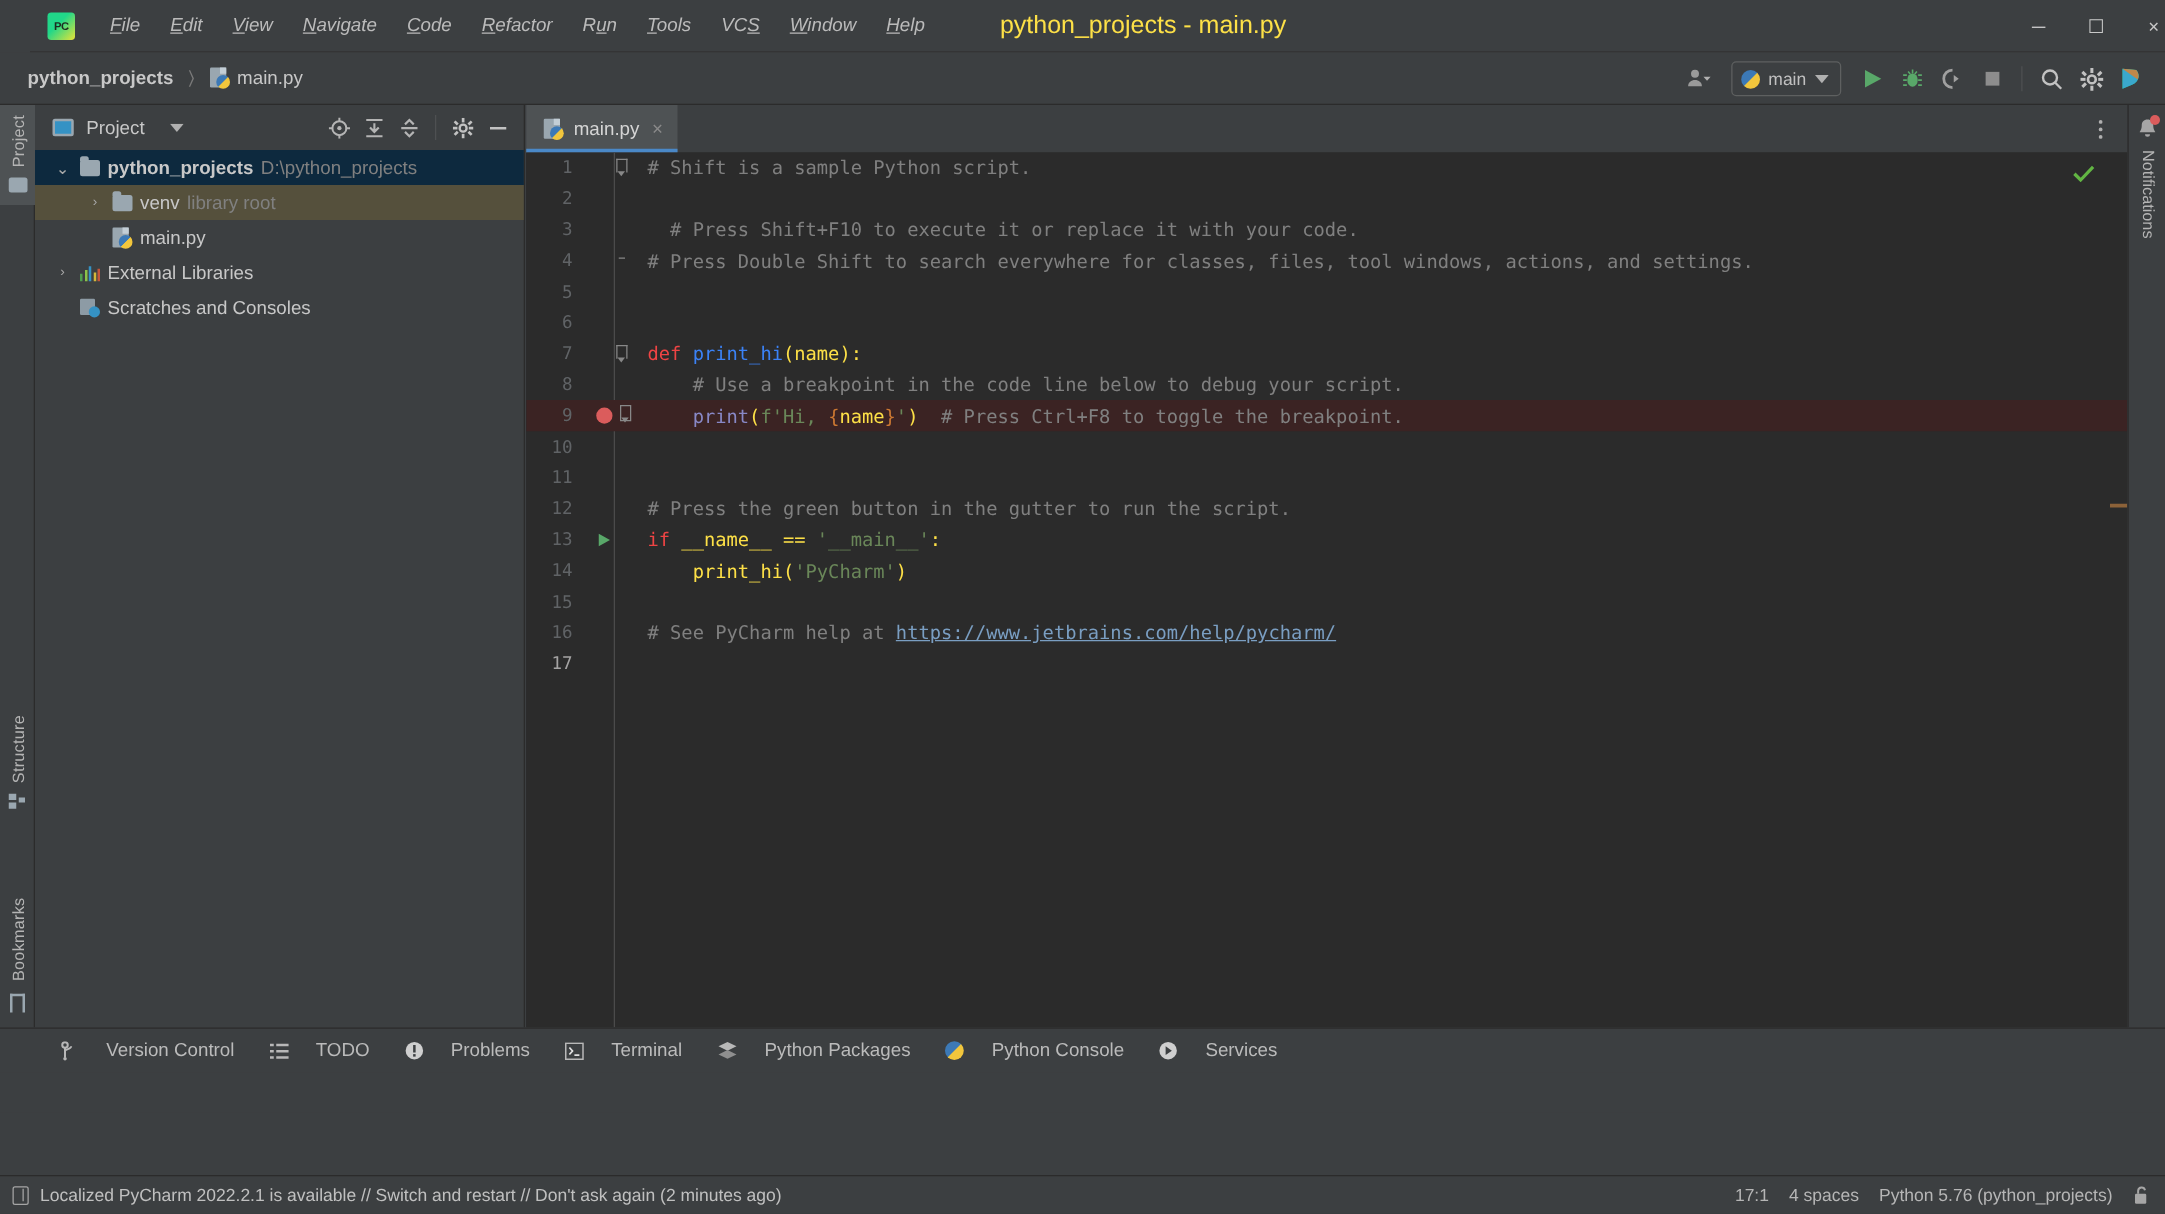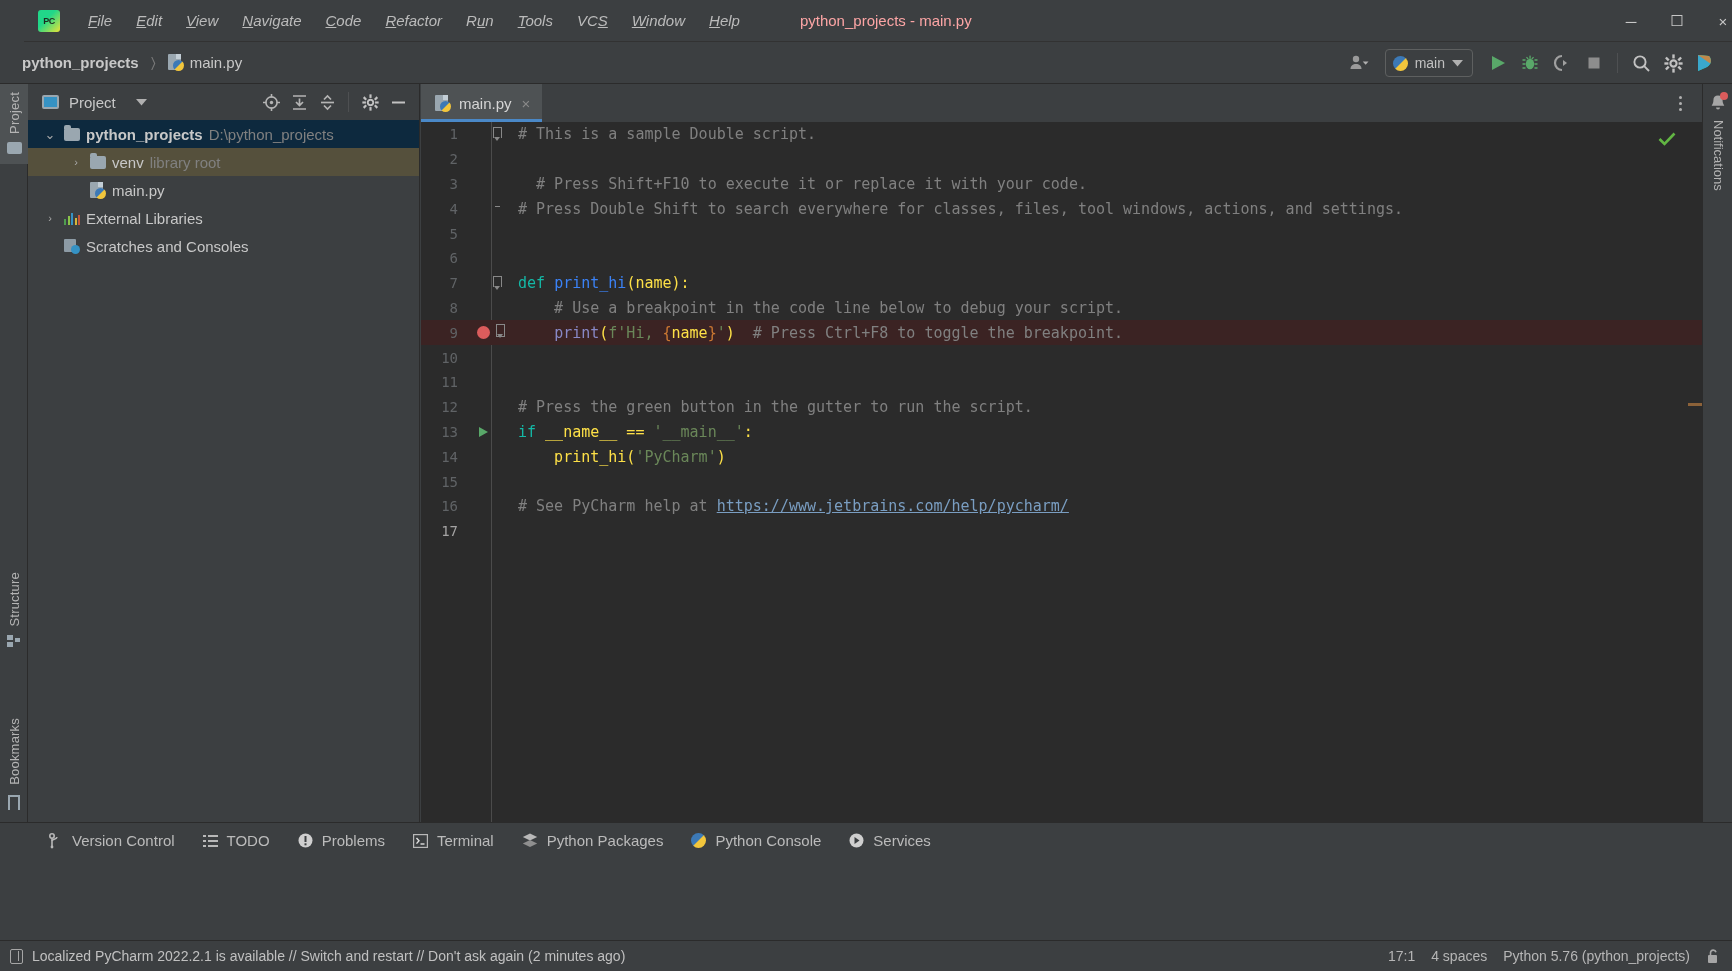--- a/index.html
+++ b/index.html
@@ -30,21 +30,21 @@
     font-family: "Liberation Sans", sans-serif; letter-spacing: -0.5px;
   }
   .menu { display: flex; align-items: center; gap: 0px; }
   .menu-item {
     font-size: 15px; color: #bbbbbb; padding: 4px 12px; cursor: default;
     white-space: nowrap;
     font-style: italic;
   }
   .menu-item .mn { text-decoration: underline; }
   .win-title {
-    font-size: 15px; color: #fca5a5; margin-left: 48px; white-space: nowrap;
+    font-size: 20px; color: #fde047; margin-left: 48px; white-space: nowrap;
   }
   .win-ctrls {
     position: absolute; right: 0; top: 0; height: 42px;
     display: flex; align-items: center;
   }
   .win-btn {
     width: 46px; height: 42px; display: flex; align-items: center;
     justify-content: center; color: #c8c8c8; font-size: 15px;
   }
   .win-btn.close { margin-right: 10px; }
@@ -236,21 +236,21 @@
   }
   .vline {
     position: absolute; left: 70px; top: 0; width: 1px; height: 700px;
     background: #4b4b4b;
   }
   .code-txt {
     font-family: "DejaVu Sans Mono", monospace; font-size: 15px;
     color: #a9b7c6; white-space: pre; padding-left: 6px;
   }
   .k-comment { color: #808080; }
-  .k-kw { color: #14b8a6; }
+  .k-kw { color: #ef4444; }
   .k-fn { color: #3b82f6; }
   .k-str { color: #6a8759; }
   .k-fstr-brace { color: #cc7832; }
   .k-name { color: #fde047; }
   .k-builtin { color: #8888c6; }
   .k-link { color: #7a9ec2; text-decoration: underline; }
   .inspect-check {
     position: absolute; right: 26px; top: 10px; width: 18px; height: 14px;
   }
   .scroll-mark {
@@ -274,21 +274,21 @@
     white-space: nowrap;
   }
 
   
   .toolwin {
     position: absolute; left: 0; top: 822px; width: 1732px; height: 36px;
     background: #3c3f41; display: flex; align-items: center;
     border-top: 1px solid #2b2b2b;
   }
   .tw-item {
-    display: flex; align-items: center; gap: 9px; padding: 0 14px;
+    display: flex; align-items: center; gap: 22px; padding: 0 14px;
     font-size: 15px; color: #bbbbbb; height: 36px; white-space: nowrap;
   }
   .tw-item:first-child { margin-left: 34px; }
 
   
   .status {
     position: absolute; left: 0; top: 858px; width: 1732px; height: 32px;
     background: #3c3f41;
   }
   .statusbar {
@@ -564,21 +564,21 @@
   </div>
 
   <div class="code-area">
     <div class="vline"></div>
     <div class="code-rows" id="coderows">
         <div class="crow">
           <span class="gutter-num">1</span>
           <span class="gutter-ico">
             <span class="fold-mark"></span>
           </span>
-          <span class="code-txt"><span class="k-comment"># This is a sample Double script.</span></span>
+          <span class="code-txt"><span class="k-comment"># Shift is a sample Python script.</span></span>
         </div>
         <div class="crow">
           <span class="gutter-num">2</span>
           <span class="gutter-ico"></span>
           <span class="code-txt"></span>
         </div>
         <div class="crow">
           <span class="gutter-num">3</span>
           <span class="gutter-ico"></span>
           <span class="code-txt"><span class="k-comment">  # Press Shift+F10 to execute it or replace it with your code.</span></span>

